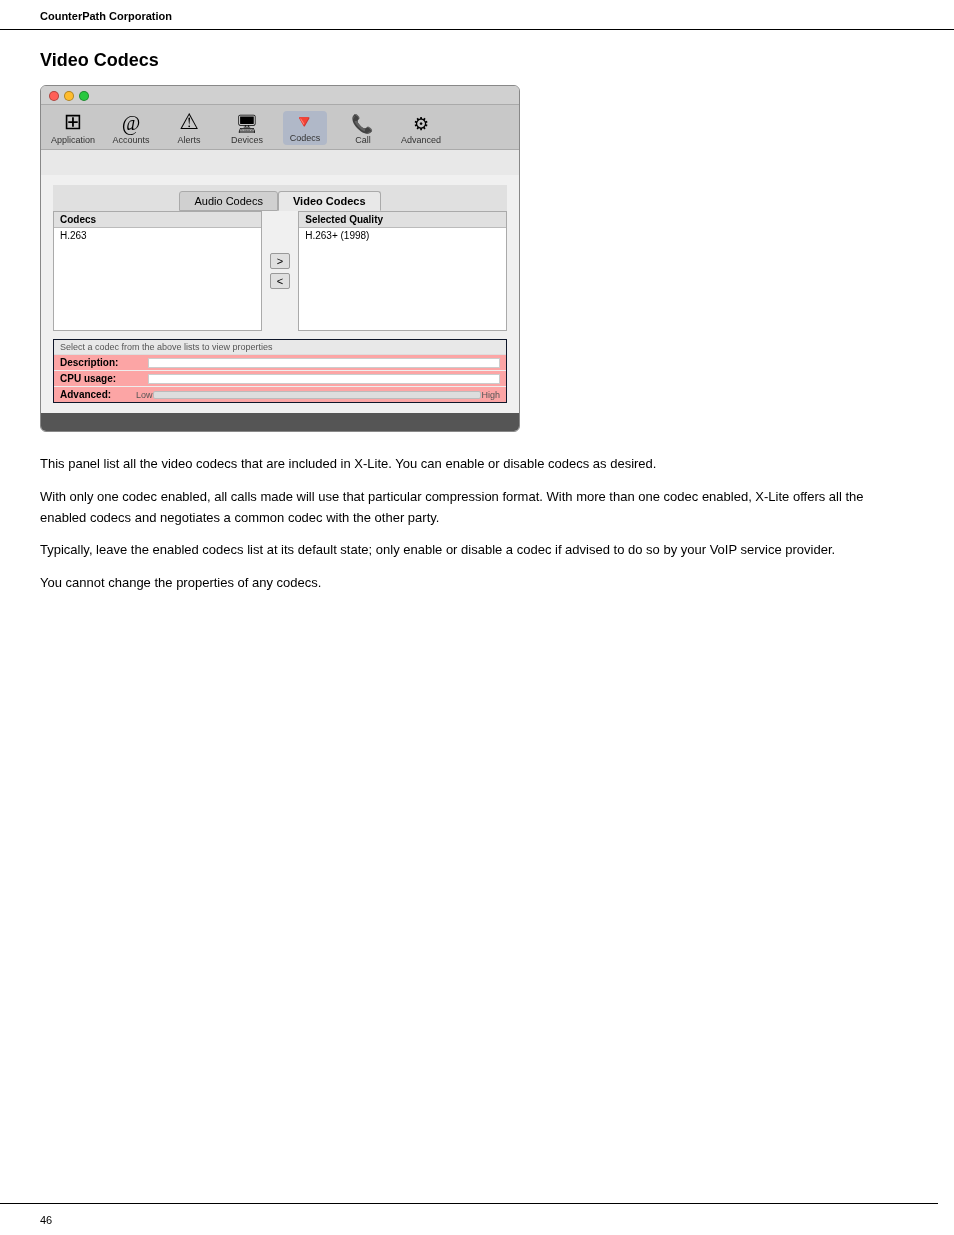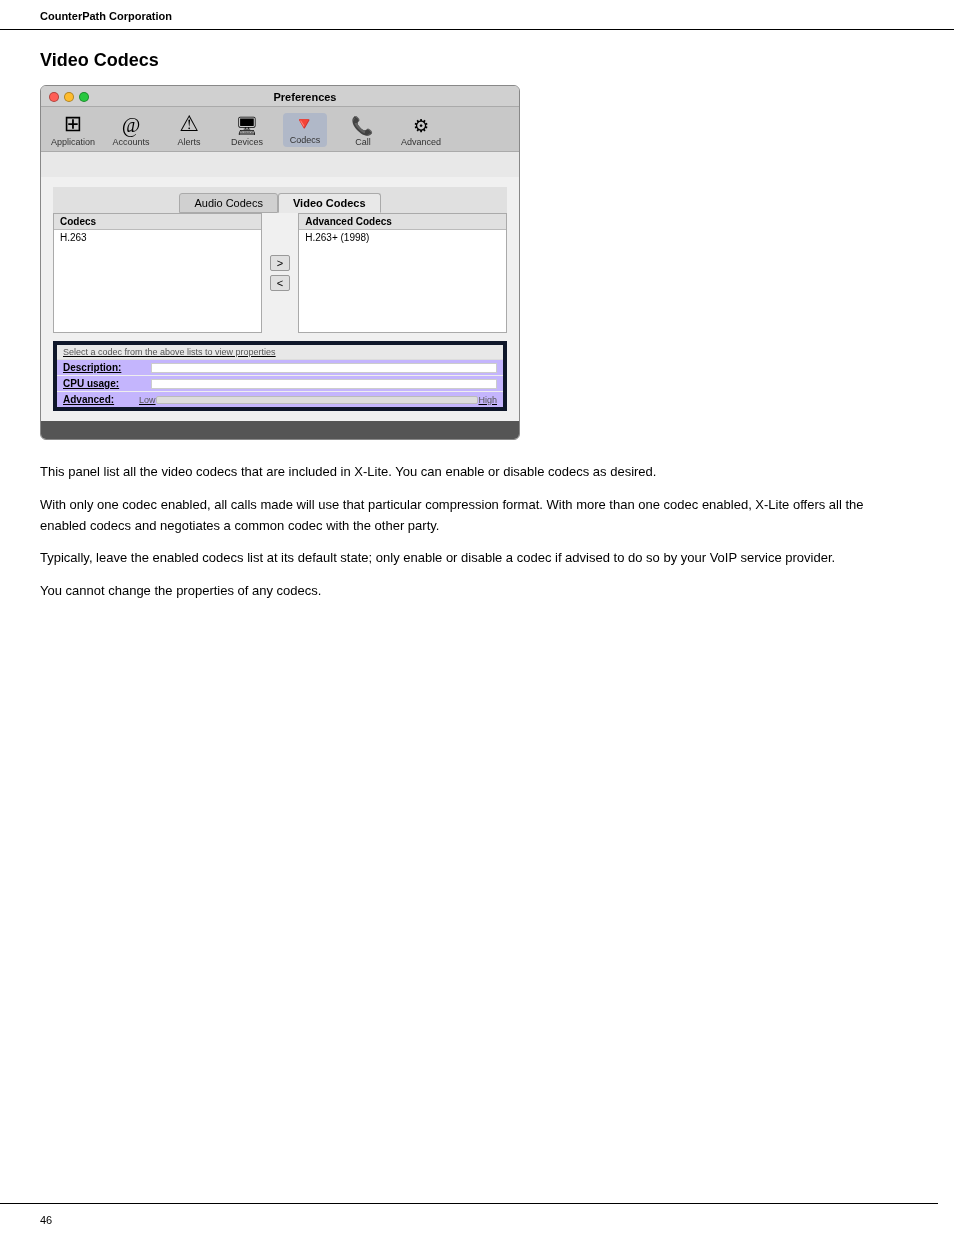--- a/index.html
+++ b/index.html
@@ -170,24 +170,23 @@
       font-size: 11px;
       border: 1px solid #999;
       background: #e0e0e0;
       padding: 1px 6px;
       cursor: pointer;
       border-radius: 2px;
     }
 
     
     .properties-section {
-      border: 4px solid #0f172a;
-      background: #c4b5fd;
+      border: 1px solid #0f172a;
+      background: #fca5a5;
       margin-top: 6px;
-      text-decoration: underline;
     }
     .properties-hint {
       font-size: 9px;
       color: #555;
       padding: 2px 6px;
       border-bottom: 1px solid #ddd;
       background: #e8e8e8;
     }
     .prop-row {
       display: flex;
@@ -281,21 +280,20 @@
   <div class="section-title">Video Codecs</div>
 
   <div class="dialog-container">
 
     <div class="title-bar">
       <div class="traffic-lights">
         <div class="traffic-light light-red"></div>
         <div class="traffic-light light-yellow"></div>
         <div class="traffic-light light-green"></div>
       </div>
-      <span class="dialog-title">Preferences</span>
     </div>
 
     <div class="toolbar">
       <div class="toolbar-item">
         <span class="toolbar-icon">⊞</span>
         <span class="toolbar-label">Application</span>
       </div>
       <div class="toolbar-item">
         <span class="toolbar-icon" style="font-style:italic;font-family:serif;font-size:20px;">@</span>
         <span class="toolbar-label">Accounts</span>
@@ -335,21 +333,21 @@
           <div class="codec-list-header">Codecs</div>
           <div class="codec-list-item">H.263</div>
         </div>
 
         <div class="codec-arrows">
           <button class="arrow-btn">&gt;</button>
           <button class="arrow-btn">&lt;</button>
         </div>
 
         <div class="codec-list-section">
-          <div class="codec-list-header">Advanced Codecs</div>
+          <div class="codec-list-header">Selected Quality</div>
           <div class="codec-list-item">H.263+ (1998)</div>
         </div>
       </div>
 
       <div class="properties-section">
         <div class="properties-hint">Select a codec from the above lists to view properties</div>
         <div class="prop-row">
           <span class="prop-label">Description:</span>
           <div class="prop-value-bar"></div>
         </div>

